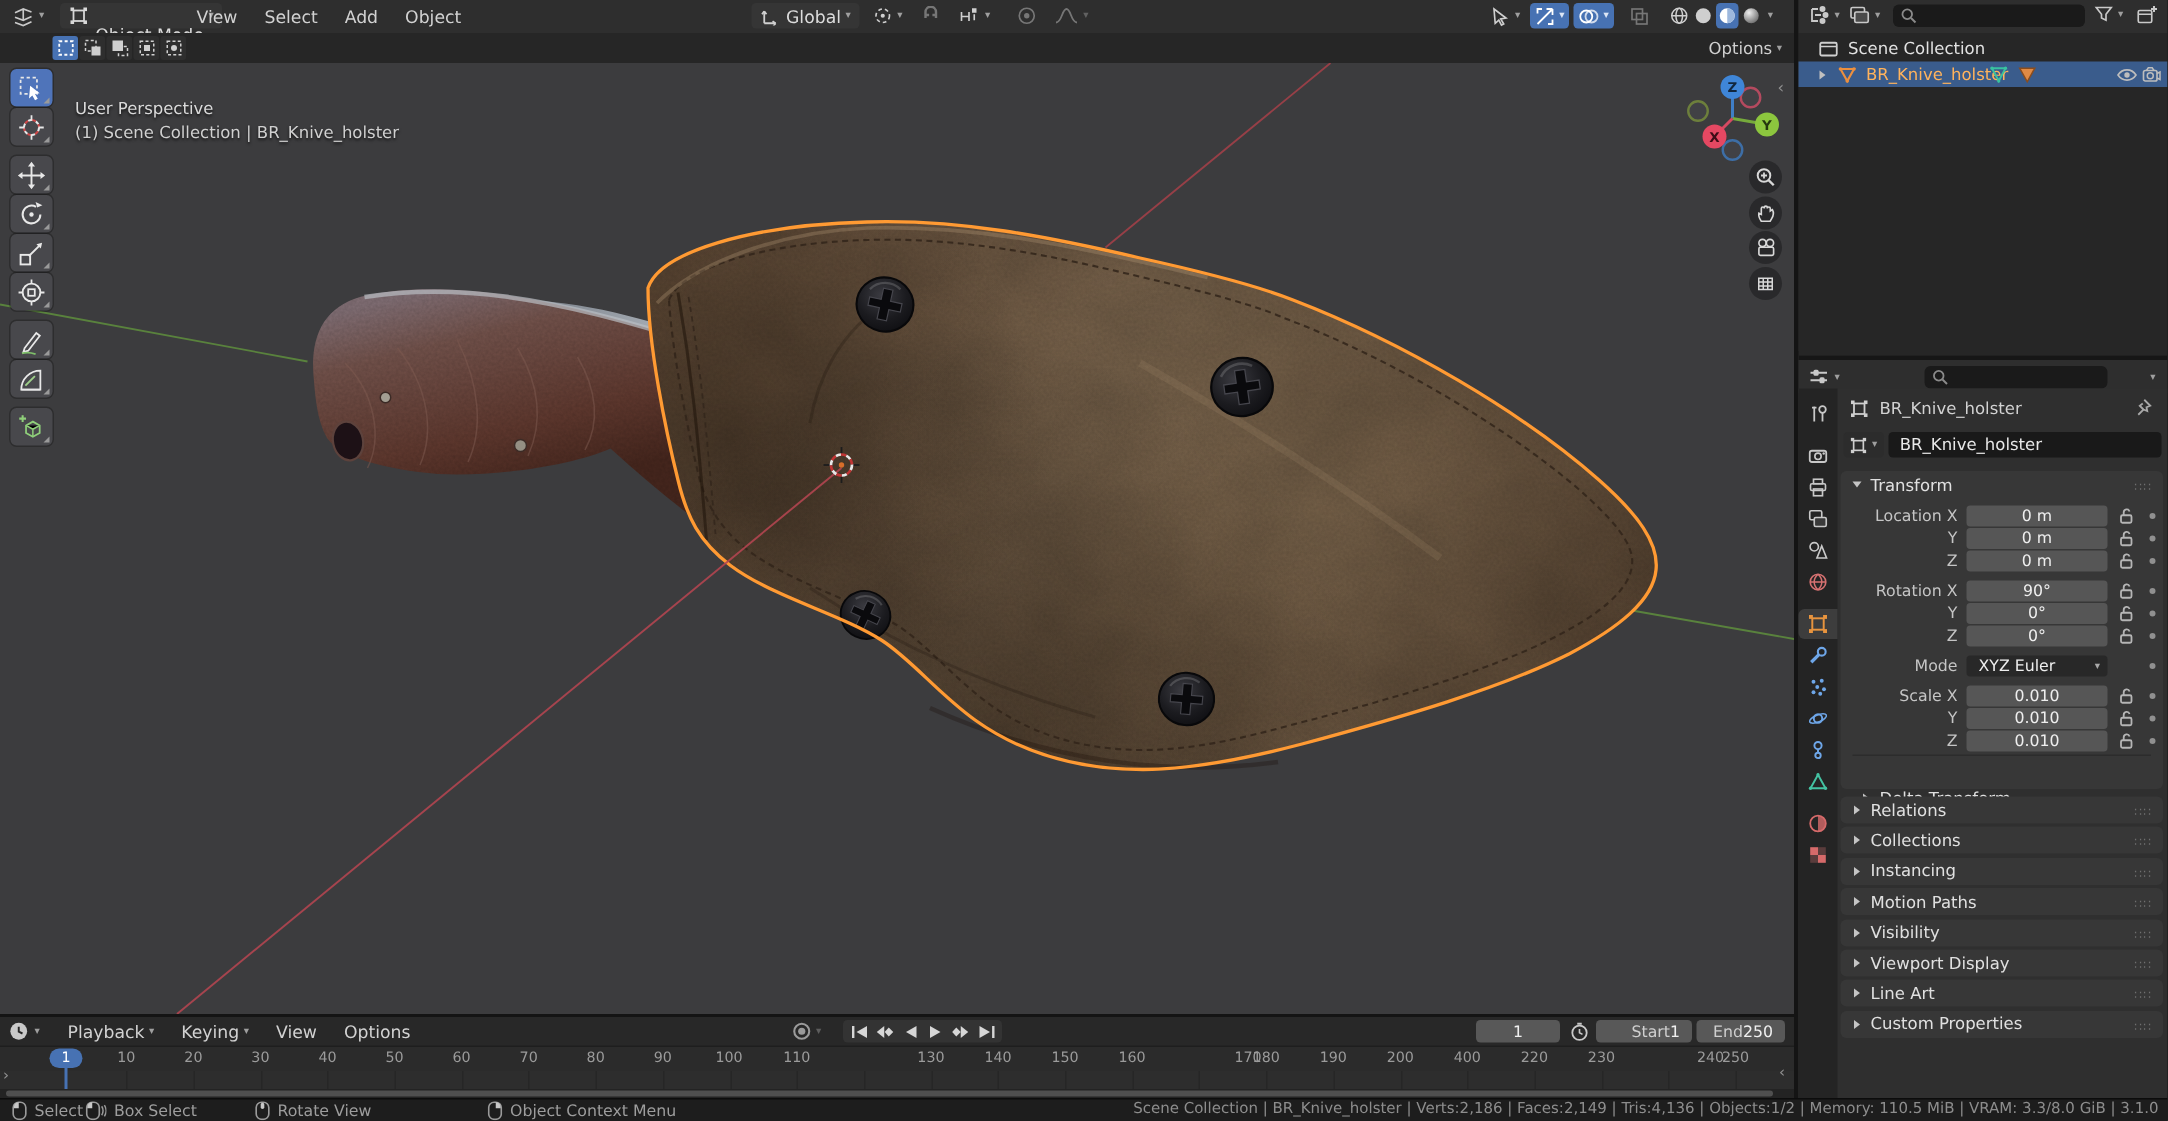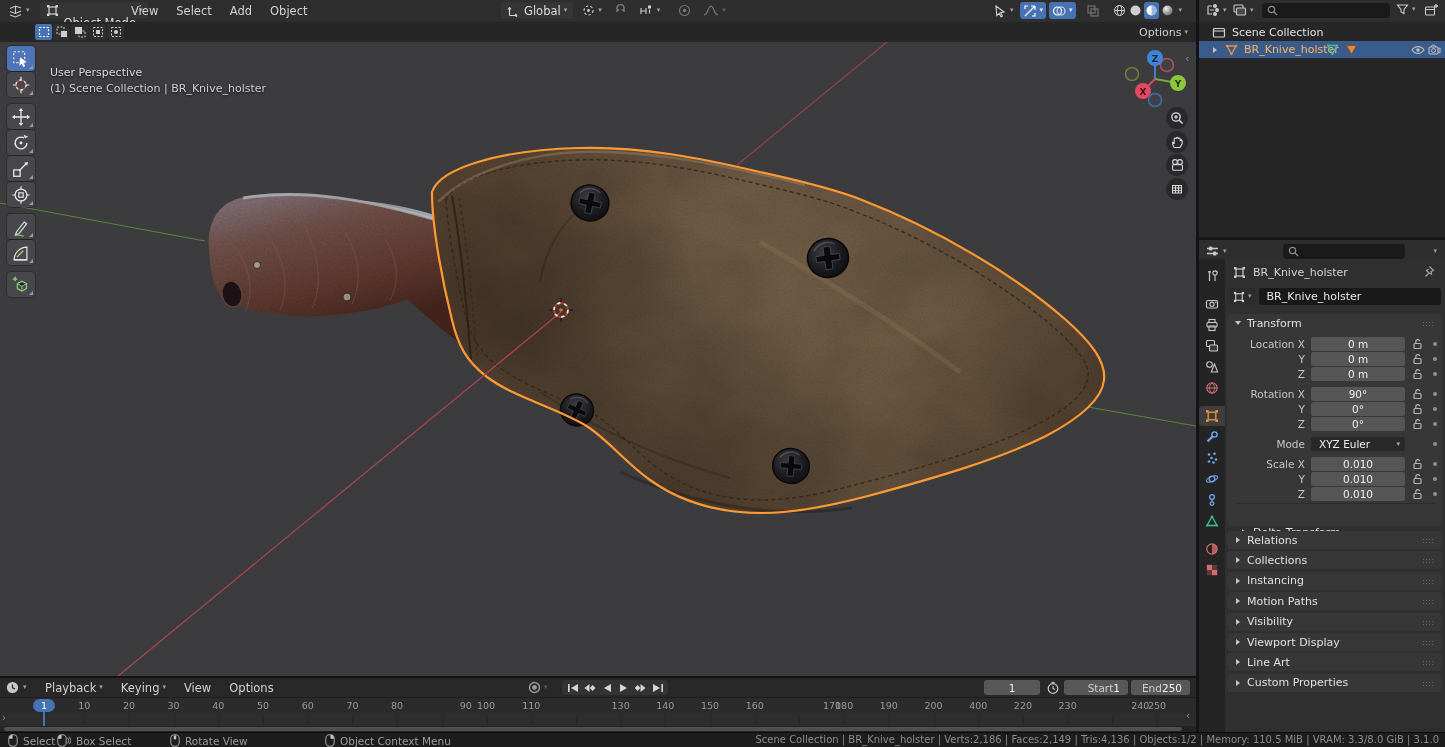--- a/index.html
+++ b/index.html
@@ -581,21 +581,21 @@
   <div id="tl-ruler">
       <span class="tick-cur" style="left: 44px;">1</span>
       <span class="tick" style="left: 84.23px;">10</span>
       <span class="tick" style="left: 128.93px; text-align: right;">20</span>
       <span class="tick" style="left: 173.63px;">30</span>
       <span class="tick" style="left: 218.33px;">40</span>
       <span class="tick" style="left: 263.03px;">50</span>
       <span class="tick" style="left: 307.73px;">60</span>
       <span class="tick" style="left: 352.43px;">70</span>
       <span class="tick" style="left: 397.13px;">80</span>
-      <span class="tick" style="left: 441.83px; margin-left: 24px;">90</span>
+      <span class="tick" style="left: 441.83px;">90</span>
       <span class="tick" style="left: 486px;">100</span>
       <span class="tick" style="left: 531.23px;">110</span>
       <span class="tick" style="left: 575.93px; margin-top: 17px;">120</span>
       <span class="tick" style="left: 620.63px;">130</span>
       <span class="tick" style="left: 665.33px;">140</span>
       <span class="tick" style="left: 710.03px;">150</span>
       <span class="tick" style="left: 754.73px;">160</span>
       <span class="tick" style="left: 832px;">170</span>
       <span class="tick" style="left: 844.13px;">180</span>
       <span class="tick" style="left: 888.83px;">190</span>

